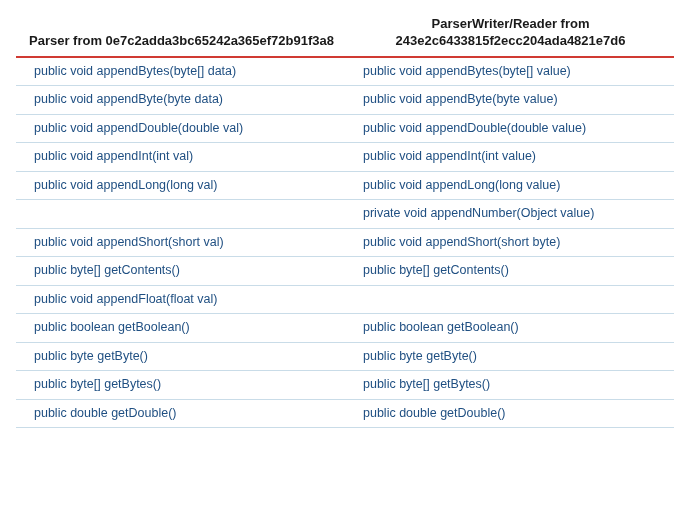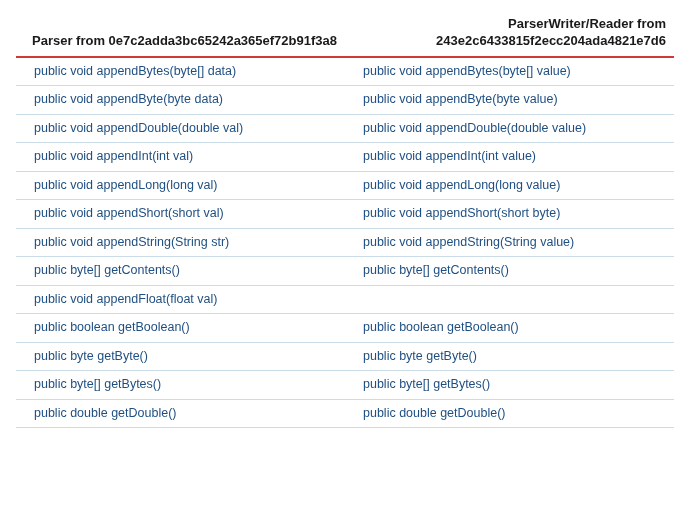--- a/index.html
+++ b/index.html
@@ -14,21 +14,21 @@
   }
   .tbl {
     width: 100%;
     border-collapse: collapse;
     table-layout: fixed;
   }
   .tbl col.left { width: 50%; }
   .tbl col.right { width: 50%; }
   .tbl thead th {
     font-weight: 700;
-    text-align: right;
+    text-align: center;
     padding: 6px 8px 6px 10px;
     vertical-align: bottom;
     font-size: 13px;
     line-height: 1.3;
   }
   .header-divider {
     border-bottom: 2px solid #d03a32;
   }
   .tbl tbody td {
     padding: 5px 8px 5px 18px;
@@ -70,26 +70,26 @@
       </tr>
       <tr>
         <td>public void appendInt(int val)</td>
         <td>public void appendInt(int value)</td>
       </tr>
       <tr>
         <td>public void appendLong(long val)</td>
         <td>public void appendLong(long value)</td>
       </tr>
       <tr>
+        <td></td>
+        <td>private void appendNumber(Object value)</td>
+      </tr>
+      <tr>
         <td>public void appendShort(short val)</td>
         <td>public void appendShort(short byte)</td>
-      </tr>
-      <tr>
-        <td>public void appendString(String str)</td>
-        <td>public void appendString(String value)</td>
       </tr>
       <tr>
         <td>public byte[] getContents()</td>
         <td>public byte[] getContents()</td>
       </tr>
       <tr>
         <td>public void appendFloat(float val)</td>
         <td></td>
       </tr>
       <tr>

